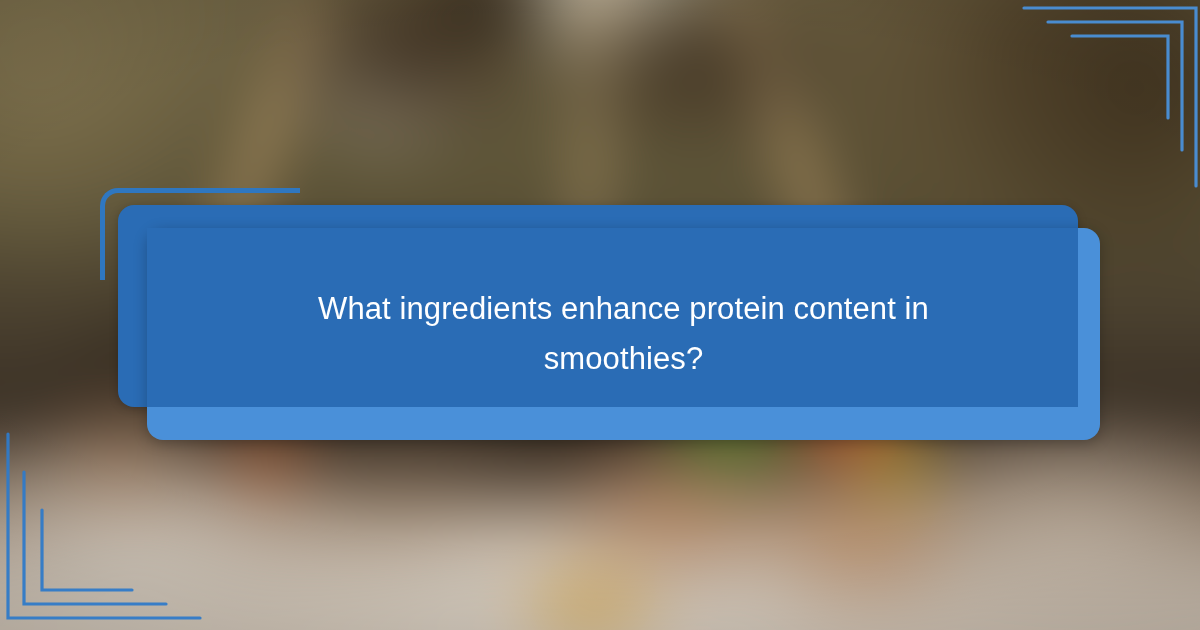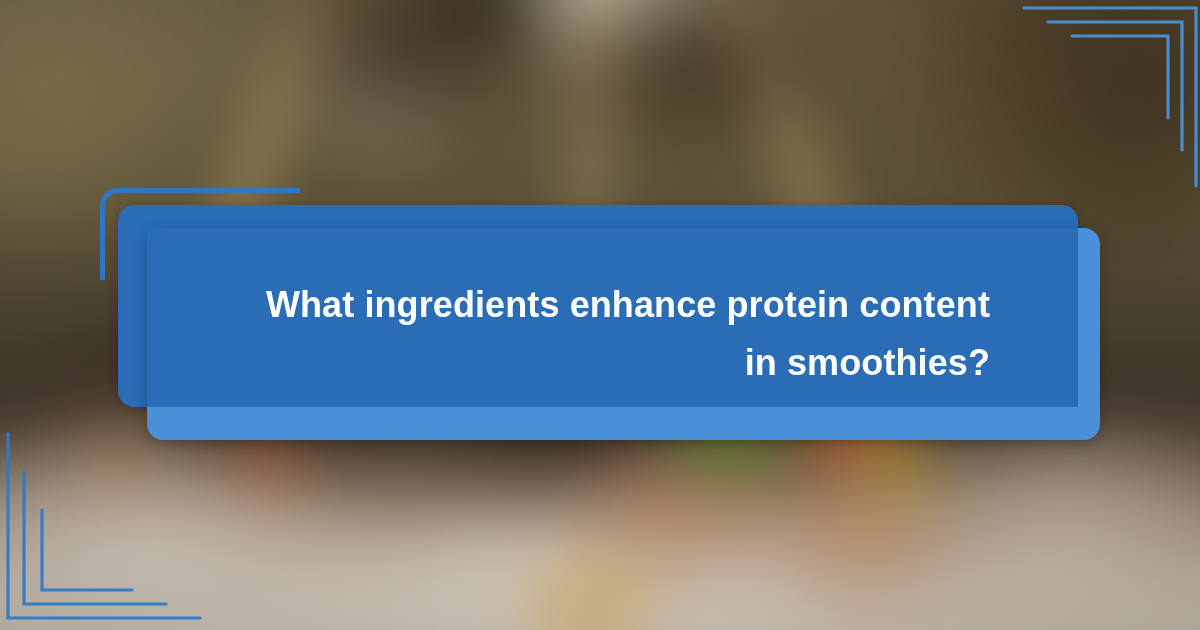--- a/index.html
+++ b/index.html
@@ -178,24 +178,24 @@
     height: 212px;
     display: flex;
     align-items: center;
     justify-content: center;
     box-sizing: border-box;
     padding: 0 110px;
   }
   #question-text {
     color: #ffffff;
     font-family: "Liberation Sans", sans-serif;
-    font-size: 36px;
-    font-weight: 700;
+    font-size: 31px;
+    font-weight: 400;
     line-height: 1.62;
-    text-align: right;
+    text-align: center;
     letter-spacing: .1px;
     white-space: pre-wrap;
   }
 </style>
 </head>
 <body>
 
 <div id="stage">
 
   <div class="bg-photo">

